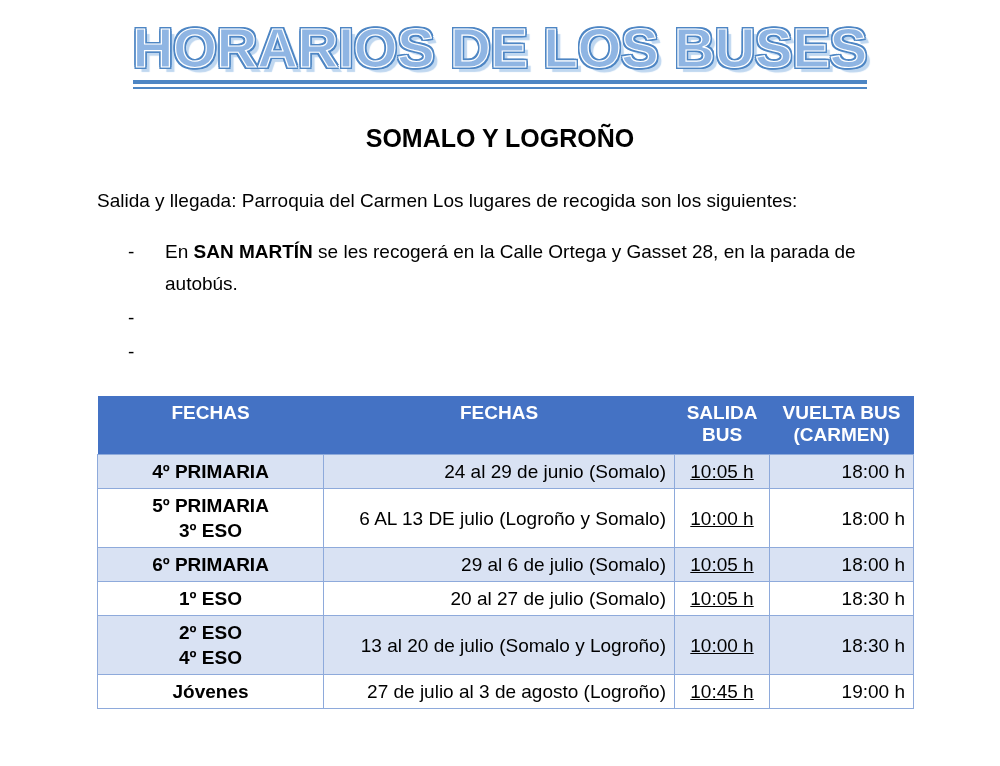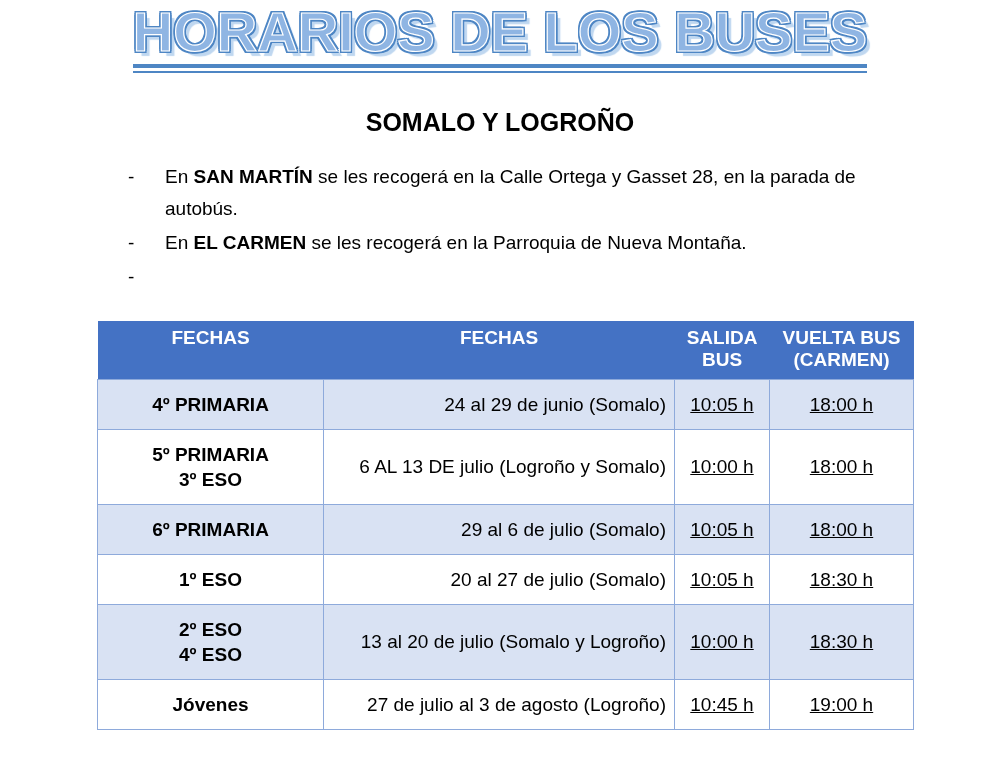--- a/index.html
+++ b/index.html
@@ -19,21 +19,21 @@
     background:#fff;
     overflow:hidden;
   }
 
   
   .main-title{
     text-align:center;
     font-weight:bold;
     line-height:1.0;
   }
-  .main-title.first{padding-top:4px;}
+  .main-title.first{padding-top:4px;margin-top:16px;}
   .main-title.second{padding-top:34px;}
   .t-underline{
     display:inline-block;
     border-bottom:2px solid var(--underline);
     padding-bottom:3px;
   }
   .t-underline-inner{
     display:inline-block;
     border-bottom:4px solid var(--underline);
     padding-bottom:4px;
@@ -100,51 +100,51 @@
     font-weight:bold;
     text-align:center;
     vertical-align:top;
     padding:6px 4px 8px;
     line-height:22px;
     border:none;
   }
   table.schedule td{
     border:1px solid var(--tbl-border);
     vertical-align:middle;
-    padding:12px 8px;
+    padding:4px 8px;
     line-height:25px;
     background:#fff;
   }
   table.schedule tr.band td{background:var(--band-bg);}
   td.c-curso{text-align:center;font-weight:bold;}
   td.c-fechas{text-align:right;padding-left:12px;}
   td.c-salida{text-align:center;text-decoration:underline;}
-  td.c-vuelta{text-align:center;padding-right:9px;text-decoration:underline;}
+  td.c-vuelta{text-align:right;padding-right:9px;}
 </style>
 </head>
 <body>
 
 <div class="page">
 
   <div class="main-title first">
     <span class="t-underline"><span class="t-underline-inner"><span class="title-fx">HORARIOS DE LOS BUSES</span></span></span>
   </div>
 
 
   <h2 class="subtitle">SOMALO Y LOGROÑO</h2>
 
+  <p class="intro">Salida y llegada: Parroquia del Carmen Los lugares de recogida son los siguientes:</p>
 
   <ul class="pickup" id="pickup-list">
       <li>
         <span class="dash">-</span>
         <span class="b-text"><span>En </span><strong>SAN MARTÍN</strong><span> se les recogerá en la Calle Ortega y Gasset 28, en la parada de autobús.</span></span>
       </li>
       <li>
         <span class="dash">-</span>
-        <span class="b-text"><span>En </span><strong>EL CARMEN</strong><span> se les recogerá en la Parroquia de Nueva Montaña.</span></span>
       </li>
       <li>
         <span class="dash">-</span>
         <span class="b-text"><span></span><strong></strong><span></span></span>
       </li>
     </ul>
 
   <table class="schedule">
     <colgroup>
       <col class="c1">

